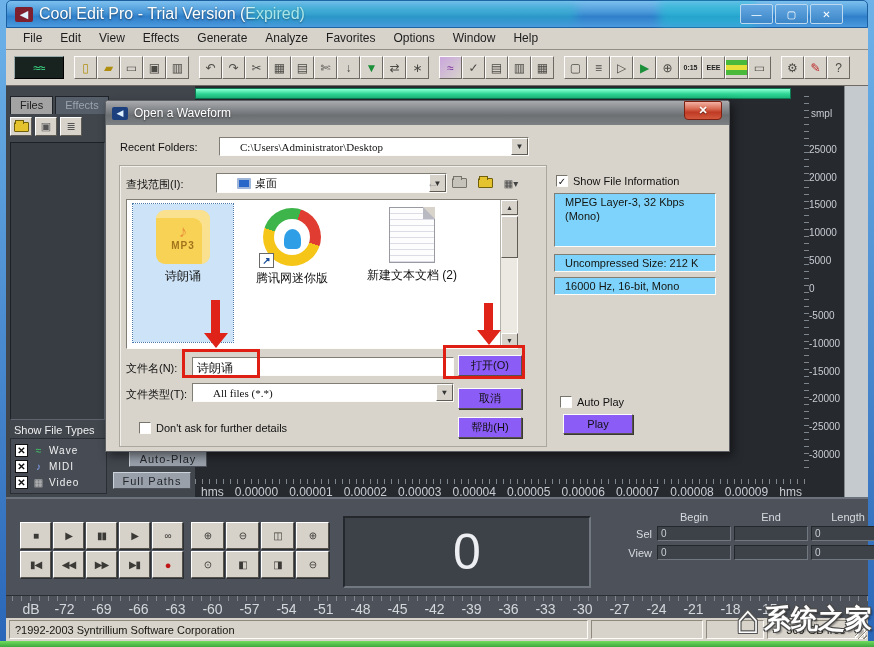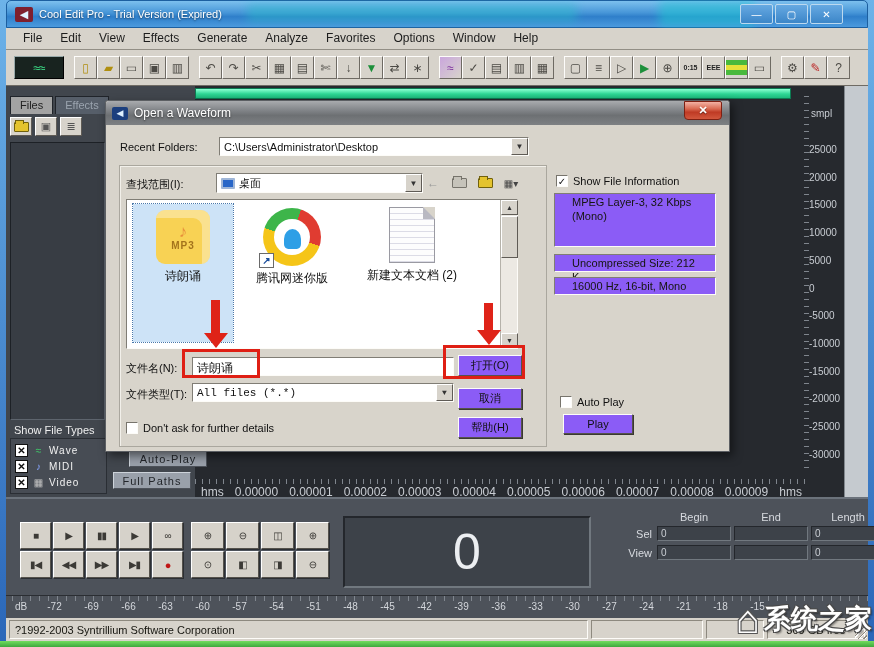--- a/index.html
+++ b/index.html
@@ -8,21 +8,21 @@
   .screen { position:relative; width:874px; height:647px; }
 
   
   .appwin { position:absolute; left:6px; top:0; width:862px; height:641px; }
   .titlebar { position:absolute; left:0; top:0; width:100%; height:28px;
     background:linear-gradient(180deg,#7cc0ee 0%,#4796d8 45%,#2f7fca 60%,#4b9ade 100%);
     border-radius:5px 5px 0 0; border:1px solid #1c5fa0; display:flex; align-items:center; }
   .blur-smudge { position:absolute; filter:blur(5px); opacity:.8; border-radius:4px; }
   .app-icon { width:18px; height:15px; margin:0 6px 0 8px; background:#7e1f2d; border-radius:2px;
     display:flex; align-items:center; justify-content:center; color:#dff1ff; font-size:11px; line-height:1; }
-  .title-text { color:#fff; font-size:11px; text-shadow:0 1px 2px rgba(0,0,0,.55); }
+  .title-text { color:#fff; font-size:16px; text-shadow:0 1px 2px rgba(0,0,0,.55); }
   .winbtns { position:absolute; right:24px; top:3px; display:flex; gap:2px; }
   .winbtn { width:33px; height:20px; background:linear-gradient(180deg,#66a9e2,#3c86c8);
     border:1px solid #bcd9ef; border-radius:2px; color:#fff; font-size:10px;
     display:flex; align-items:center; justify-content:center; }
 
   .menubar { position:absolute; left:0; top:28px; width:100%; height:22px; background:#d7d3cb;
     border-bottom:1px solid #928e85; display:flex; align-items:center; padding-left:8px; }
   .menuitem { font-size:12px; color:#1d1d1d; padding:0 9px; line-height:21px; }
 
   .toolbar { position:absolute; left:0; top:50px; width:100%; height:36px; background:#d7d3cb;
@@ -95,21 +95,21 @@
   .selgrid { position:absolute; left:612px; top:12px; color:#d8dbe0; font-size:11px; }
   .selgrid .hdr { display:grid; grid-template-columns:36px 74px 74px 74px; gap:3px; text-align:center; margin-bottom:3px; }
   .selrow { display:grid; grid-template-columns:36px 74px 74px 74px; gap:3px; margin-bottom:4px; align-items:center; }
   .selrow .lbl { text-align:right; padding-right:2px; }
   .selcell { height:15px; background:#3d4249; border:1px solid; border-color:#24272c #71787f #71787f #24272c;
     font-size:10px; color:#c9cdd3; padding:1px 3px; }
 
   
   .dbzone { position:absolute; left:0; top:595px; width:100%; height:23px; background:#4d525a; border-top:1px solid #2b2e33; }
   .db-ticks { height:5px; margin-left:6px; background:repeating-linear-gradient(90deg,#80868e 0 1px,transparent 1px 9px); }
-  .db-labels { display:flex; color:#d4d7dc; font-size:10px; }
+  .db-labels { display:flex; color:#d4d7dc; font-size:14px; padding-left:10px; }
   .db-labels span { width:37px; text-align:center; flex:none; }
   .statusbar { position:absolute; left:0; top:618px; width:100%; height:23px; background:#d7d3cb;
     display:flex; align-items:stretch; gap:3px; padding:2px 3px; }
   .statuscell { border:1px solid; border-color:#8d897f #fdfcf8 #fdfcf8 #8d897f; font-size:11px; color:#15150f;
     display:flex; align-items:center; padding:0 5px; }
   .statuscell.c1 { flex:1; }
   .statuscell.c2 { width:112px; } .statuscell.c3 { width:58px; } .statuscell.c4 { width:98px; justify-content:center; }
   .grip { position:absolute; right:1px; bottom:2px; width:12px; height:12px;
     background:repeating-linear-gradient(135deg,transparent 0 2px,#8d897f 2px 3px,#fff 3px 4px); }
   .greenstrip { position:absolute; left:0; top:641px; width:874px; height:6px; background:linear-gradient(180deg,#72dd5d,#3da83d); }
@@ -122,21 +122,21 @@
   .dlg-icon { width:16px; height:13px; background:#1c3f7e; border-radius:2px; margin-right:6px;
     display:flex; align-items:center; justify-content:center; color:#dff1ff; font-size:9px; }
   .dlg-title-text { color:#fff; font-size:12px; text-shadow:0 1px 2px rgba(0,0,0,.6); }
   .dlg-close { position:absolute; right:7px; top:0; width:38px; height:19px;
     background:linear-gradient(180deg,#f2b2a4 0%,#d96a52 40%,#bf3a24 60%,#d2573d 100%);
     border:1px solid #7e2012; border-radius:0 2px 4px 4px; color:#fff; font-size:11px; font-weight:bold;
     display:flex; align-items:center; justify-content:center; text-shadow:0 1px 1px rgba(0,0,0,.5); }
   .dlg-label { position:absolute; font-size:11px; color:#111; }
   .sunken { background:#fff; border:1px solid; border-color:#807d75 #fdfcf8 #fdfcf8 #807d75; }
   .combo { position:absolute; display:flex; align-items:center; font-size:11px; color:#111; }
-  .combo .cval { flex:1; padding:0 4px; display:flex; align-items:center; gap:4px; overflow:hidden; white-space:nowrap; }
+  .combo .cval { flex:1; padding:0 20px; display:flex; align-items:center; gap:4px; overflow:hidden; white-space:nowrap;font-family:Liberation Serif, serif; }
   .combo .carr { width:17px; align-self:stretch; background:#d7d3cb; border:1px solid; border-color:#fff #5f5b55 #5f5b55 #fff;
     display:flex; align-items:center; justify-content:center; font-size:8px; color:#333; flex:none; }
   .monitor-ic { width:14px; height:11px; background:#2866c8; border:2px solid #9fb6d8; border-radius:1px; flex:none; }
   .groovebox { position:absolute; left:13px; top:64px; width:428px; height:282px; border:1px solid #aaa79e; box-shadow:inset 1px 1px 0 #f2f0ea; }
   .flatbtn { position:absolute; width:22px; height:20px; display:flex; align-items:center; justify-content:center; font-size:12px; color:#666; }
 
   .filelist { position:absolute; left:20px; top:98px; width:392px; height:150px; background:#fff;
     border:1px solid; border-color:#807d75 #fdfcf8 #fdfcf8 #807d75; }
   .fitem { position:absolute; top:4px; display:flex; flex-direction:column; align-items:center; }
   .fitem .flabel { font-size:12px; color:#111; margin-top:4px; padding:0 3px; white-space:nowrap; }
@@ -163,22 +163,22 @@
     font-size:7px; color:#333; display:flex; align-items:center; justify-content:center; }
   .scr-btn.bottom { position:absolute; bottom:0; }
   .scr-thumb { position:absolute; top:16px; width:17px; height:42px; background:#d7d3cb; border:1px solid; border-color:#fff #5f5b55 #5f5b55 #fff; }
 
   .textfield { position:absolute; font-size:12px; color:#111; padding:2px 4px; }
   .pushbtn { position:absolute; background:#8b5cf6; border:1px solid; border-color:#fdfcfa #55524c #55524c #fdfcfa;
     box-shadow:1px 1px 0 #3a3832; font-size:11px; color:#111; display:flex; align-items:center; justify-content:center; }
   .checkrow { position:absolute; display:flex; align-items:center; gap:5px; font-size:11px; color:#111; }
   .cbox { width:12px; height:12px; background:#fff; border:1px solid; border-color:#77746c #fdfcf8 #fdfcf8 #77746c;
     font-size:10px; color:#111; display:flex; align-items:center; justify-content:center; flex:none; }
-  .infobox { position:absolute; left:448px; width:162px; background:#8b5cf6; border:1px solid; border-color:#807d75 #fdfcf8 #fdfcf8 #807d75;
-    font-size:11px; color:#15150f; padding:2px 17px; line-height:1.25; }
+  .infobox { position:absolute; left:448px; width:162px; background:#7dd3fc; border:1px solid; border-color:#807d75 #fdfcf8 #fdfcf8 #807d75;
+    font-size:11px; color:#15150f; padding:2px 10px; line-height:1.25; }
 
   .redbox { position:absolute; border:3px solid #df1f14; z-index:40; }
   .red-arrow { position:absolute; z-index:41; }
   .red-arrow .shaft { position:absolute; left:7px; top:0; width:9px; background:#df2318; }
   .red-arrow .head { position:absolute; left:0; width:0; height:0; border-left:12px solid transparent; border-right:12px solid transparent; border-top:15px solid #df2318; }
 
   .watermark { position:absolute; right:2px; bottom:8px; z-index:50; display:flex; align-items:center; gap:4px; }
   .wm-logo { color:#fff; font-size:40px; line-height:1; text-shadow:1px 1px 0 #555,-1px -1px 0 #555,1px -1px 0 #555,-1px 1px 0 #555; }
   .wm-text { color:#fff; font-size:27px; font-weight:bold;
     text-shadow:1px 1px 0 #4a4a4a,-1px -1px 0 #4a4a4a,1px -1px 0 #4a4a4a,-1px 1px 0 #4a4a4a,2px 2px 2px rgba(0,0,0,.4); }
@@ -637,21 +637,21 @@
 
     <span class="dlg-label" style="left:14px; top:40px;">Recent Folders:</span>
     <div class="combo sunken" style="left:113px; top:36px; width:310px; height:19px;">
       <span class="cval">C:\Users\Administrator\Desktop</span>
       <span class="carr">▼</span>
     </div>
 
     <div class="groovebox"></div>
 
     <span class="dlg-label" style="left:20px; top:76px;">查找范围(I):</span>
-    <div class="combo sunken" style="left:110px; top:72px; width:207px; height:20px;">
+    <div class="combo sunken" style="left:110px; top:72px; width:231px; height:20px;">
       <span class="cval">
           <span class="monitor-ic"></span>
           <span>桌面</span>
         </span>
       <span class="carr">▼</span>
     </div>
     <span class="flatbtn" style="left:316px; top:72px; color:#999;">←</span>
     <span class="flatbtn" style="left:342px; top:72px;">
         <span class="mini-folder gray"></span>
       </span>
@@ -690,21 +690,21 @@
 
     <span class="dlg-label" style="left:20px; top:260px;">文件名(N):</span>
     <div class="textfield sunken" style="left:86px; top:256px; width:262px; height:19px;">诗朗诵</div>
 
     <span class="dlg-label" style="left:20px; top:286px;">文件类型(T):</span>
     <div class="combo sunken" style="left:86px; top:282px; width:262px; height:19px; font-family:'Liberation Mono',monospace;">
       <span class="cval">All files (*.*)</span>
       <span class="carr">▼</span>
     </div>
 
-    <div class="checkrow" style="left:20px; top:321px;">
+    <div class="checkrow" style="left:33px; top:321px;">
       <span class="cbox"></span>
       <span>Don't ask for further details</span>
     </div>
 
     <div class="pushbtn" style="left:352px; top:254px; width:64px; height:21px;">打开(O)</div>
     <div class="pushbtn" style="left:352px; top:287px; width:64px; height:21px;">取消</div>
     <div class="pushbtn" style="left:352px; top:316px; width:64px; height:21px;">帮助(H)</div>
 
     <div class="checkrow" style="left:450px; top:74px;">
       <span class="cbox">✓</span>

